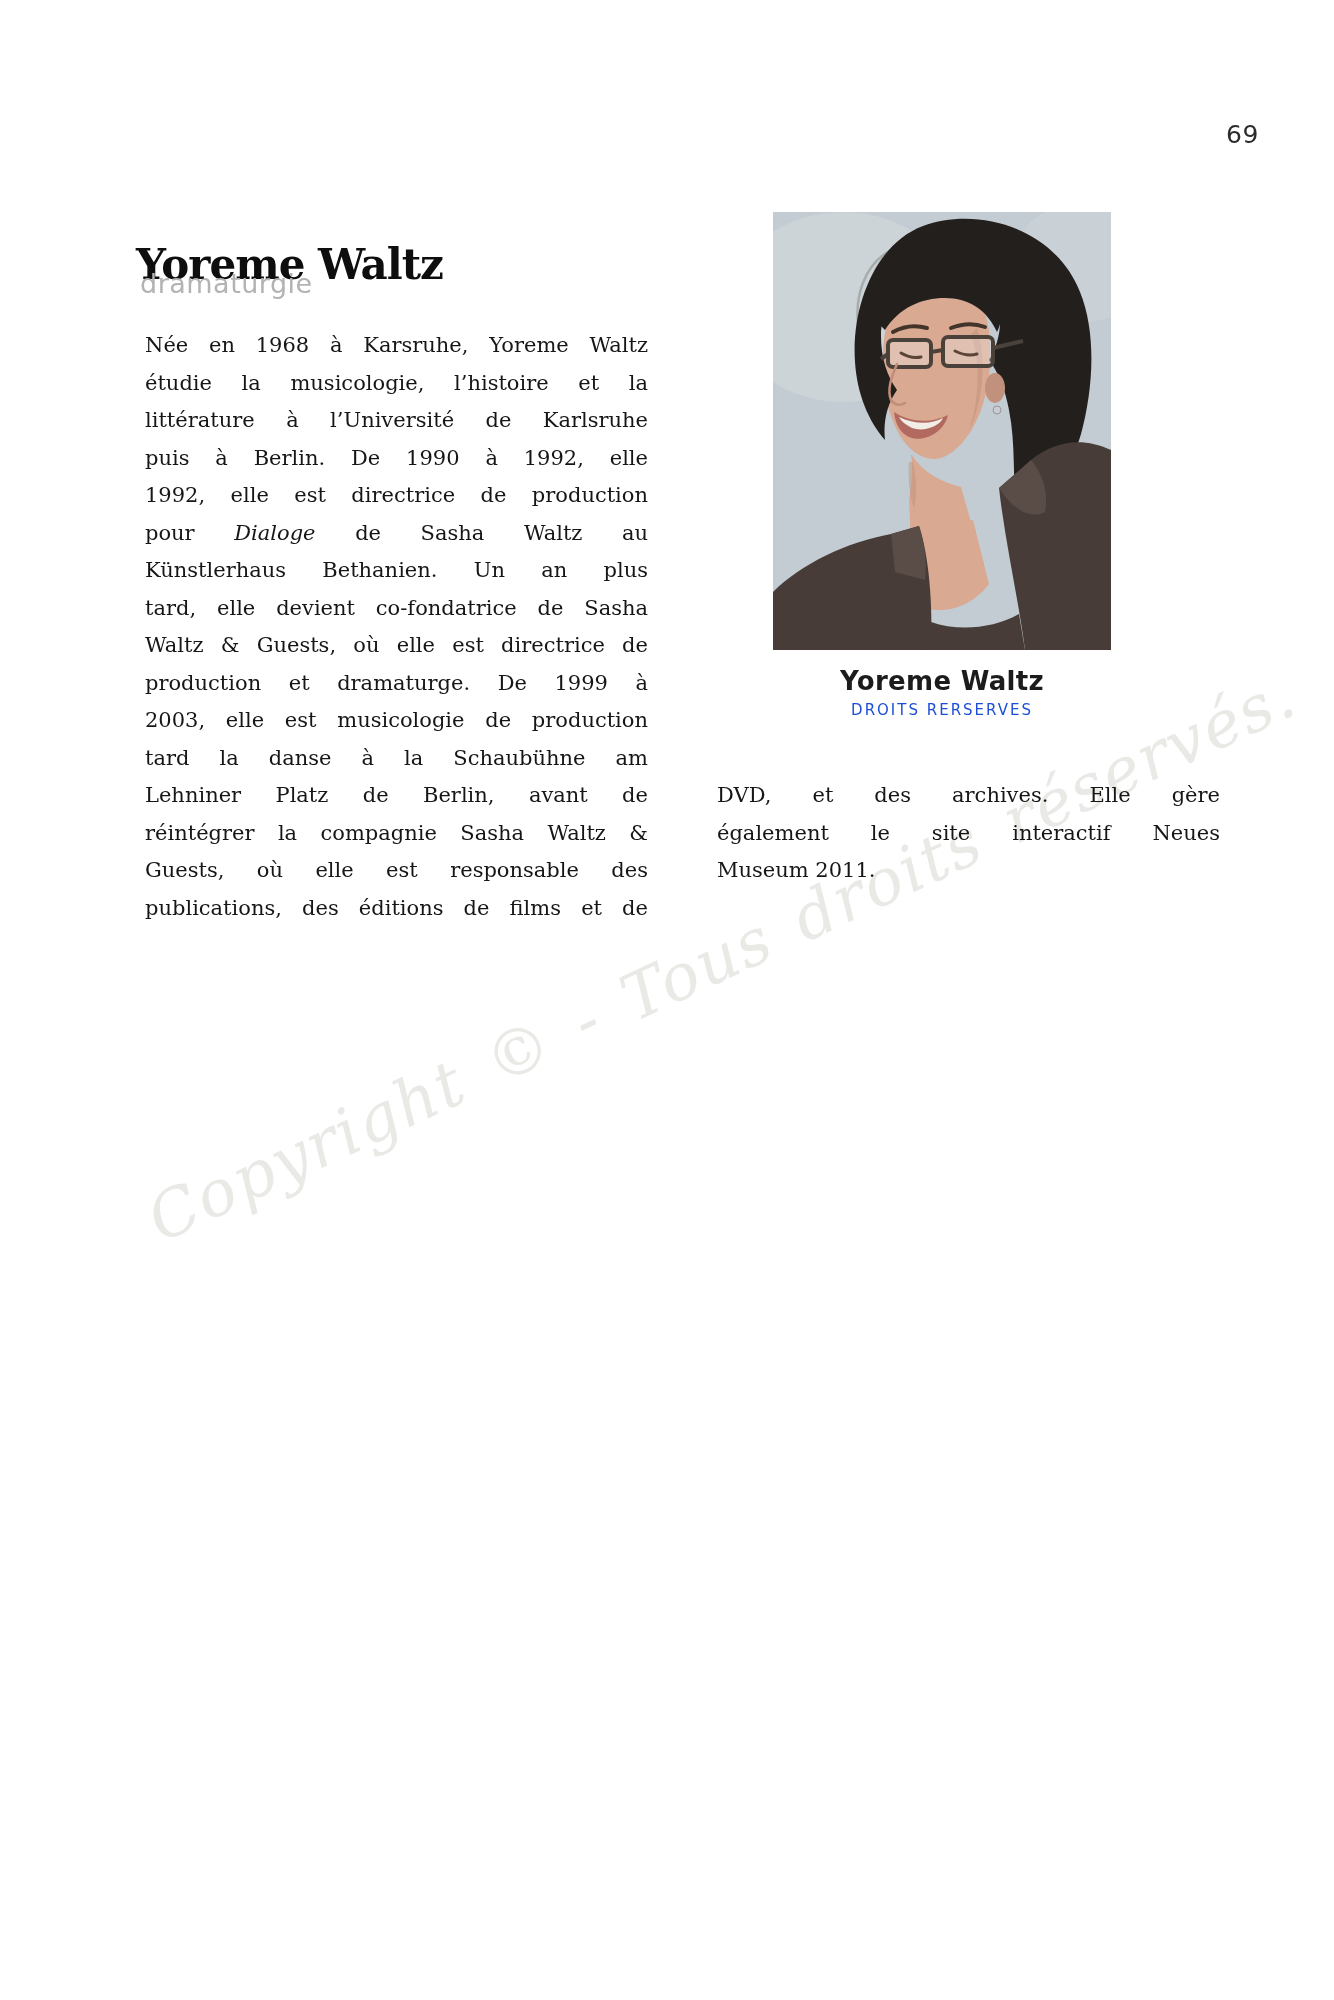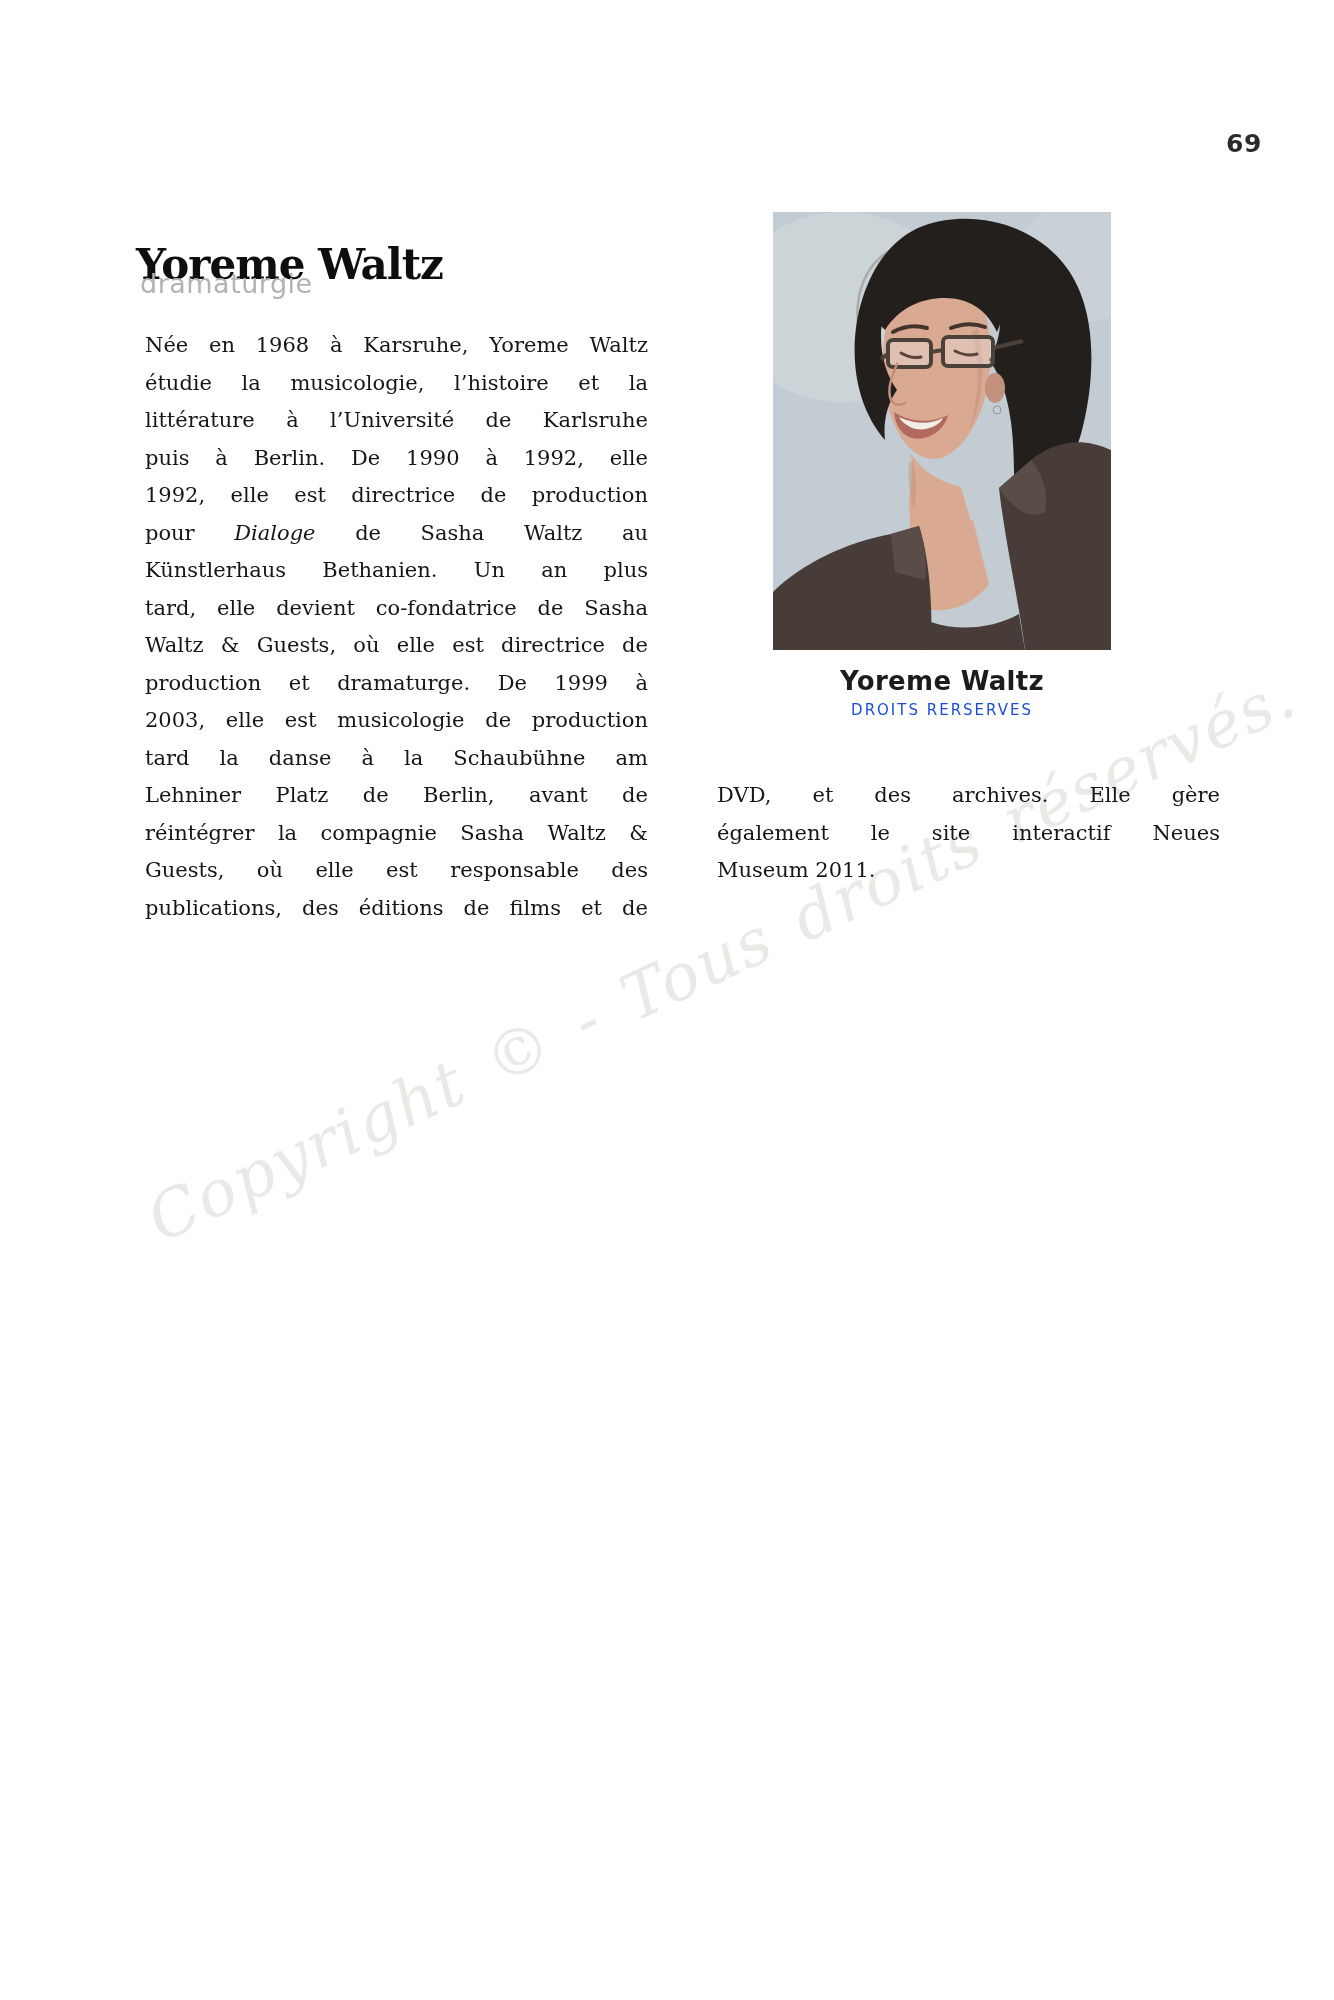--- a/index.html
+++ b/index.html
@@ -5,23 +5,23 @@
   html,body{margin:0;padding:0;background:#e8e8e8;}
   .page{
     position:relative;
     width:1334px;height:2000px;
     background:#ffffff;
     overflow:hidden;
     font-family:"DejaVu Serif","Liberation Serif",serif;
     color:#161616;
   }
   .page-number{
-    position:absolute;left:1226px;top:129px;
+    position:absolute;left:1226px;top:120px;
     font-family:"DejaVu Sans","Liberation Sans",sans-serif;
-    font-size:25px;color:#2b2b2b;letter-spacing:0.5px;font-weight:bold;
+    font-size:25px;color:#2b2b2b;letter-spacing:0.5px;
   }
   .title{
     position:absolute;left:136px;top:212px;
     font-family:"DejaVu Serif","Liberation Serif",serif;
     font-weight:bold;font-size:42px;letter-spacing:-1px;color:#0e0e0e;
   }
   .subtitle{
     position:absolute;left:140px;top:268px;
     font-family:"DejaVu Sans","Liberation Sans",sans-serif;
     font-size:27px;color:#b3b3b3;letter-spacing:0.5px;

